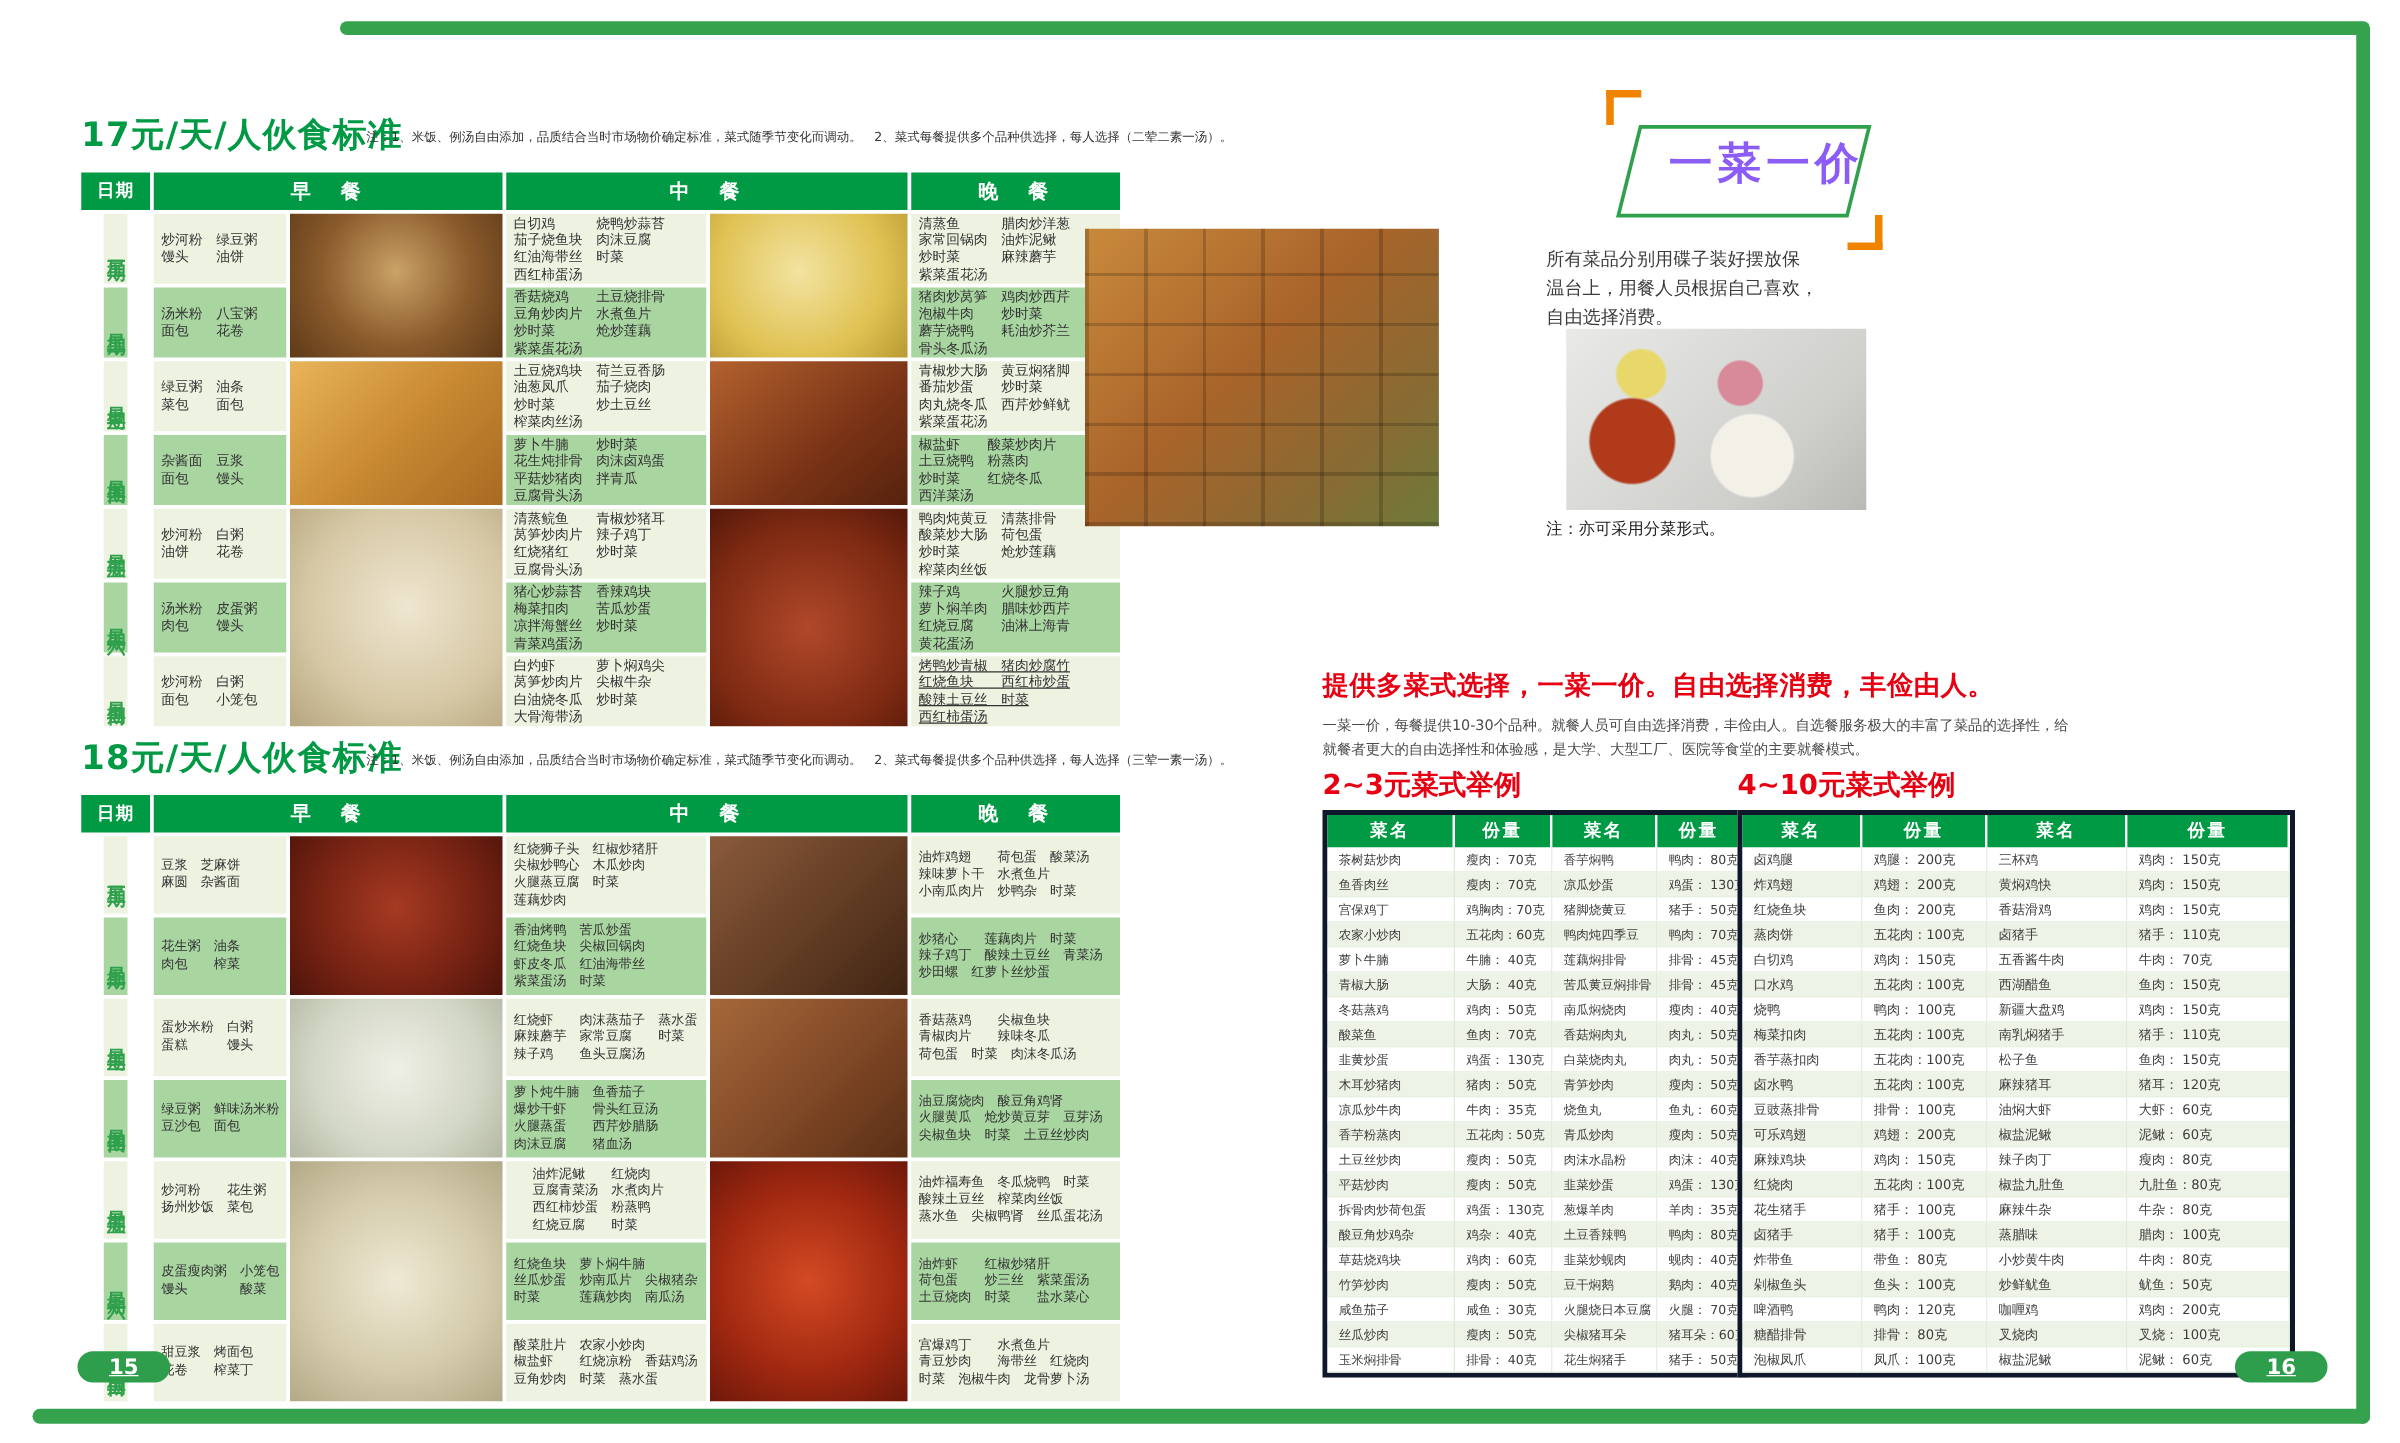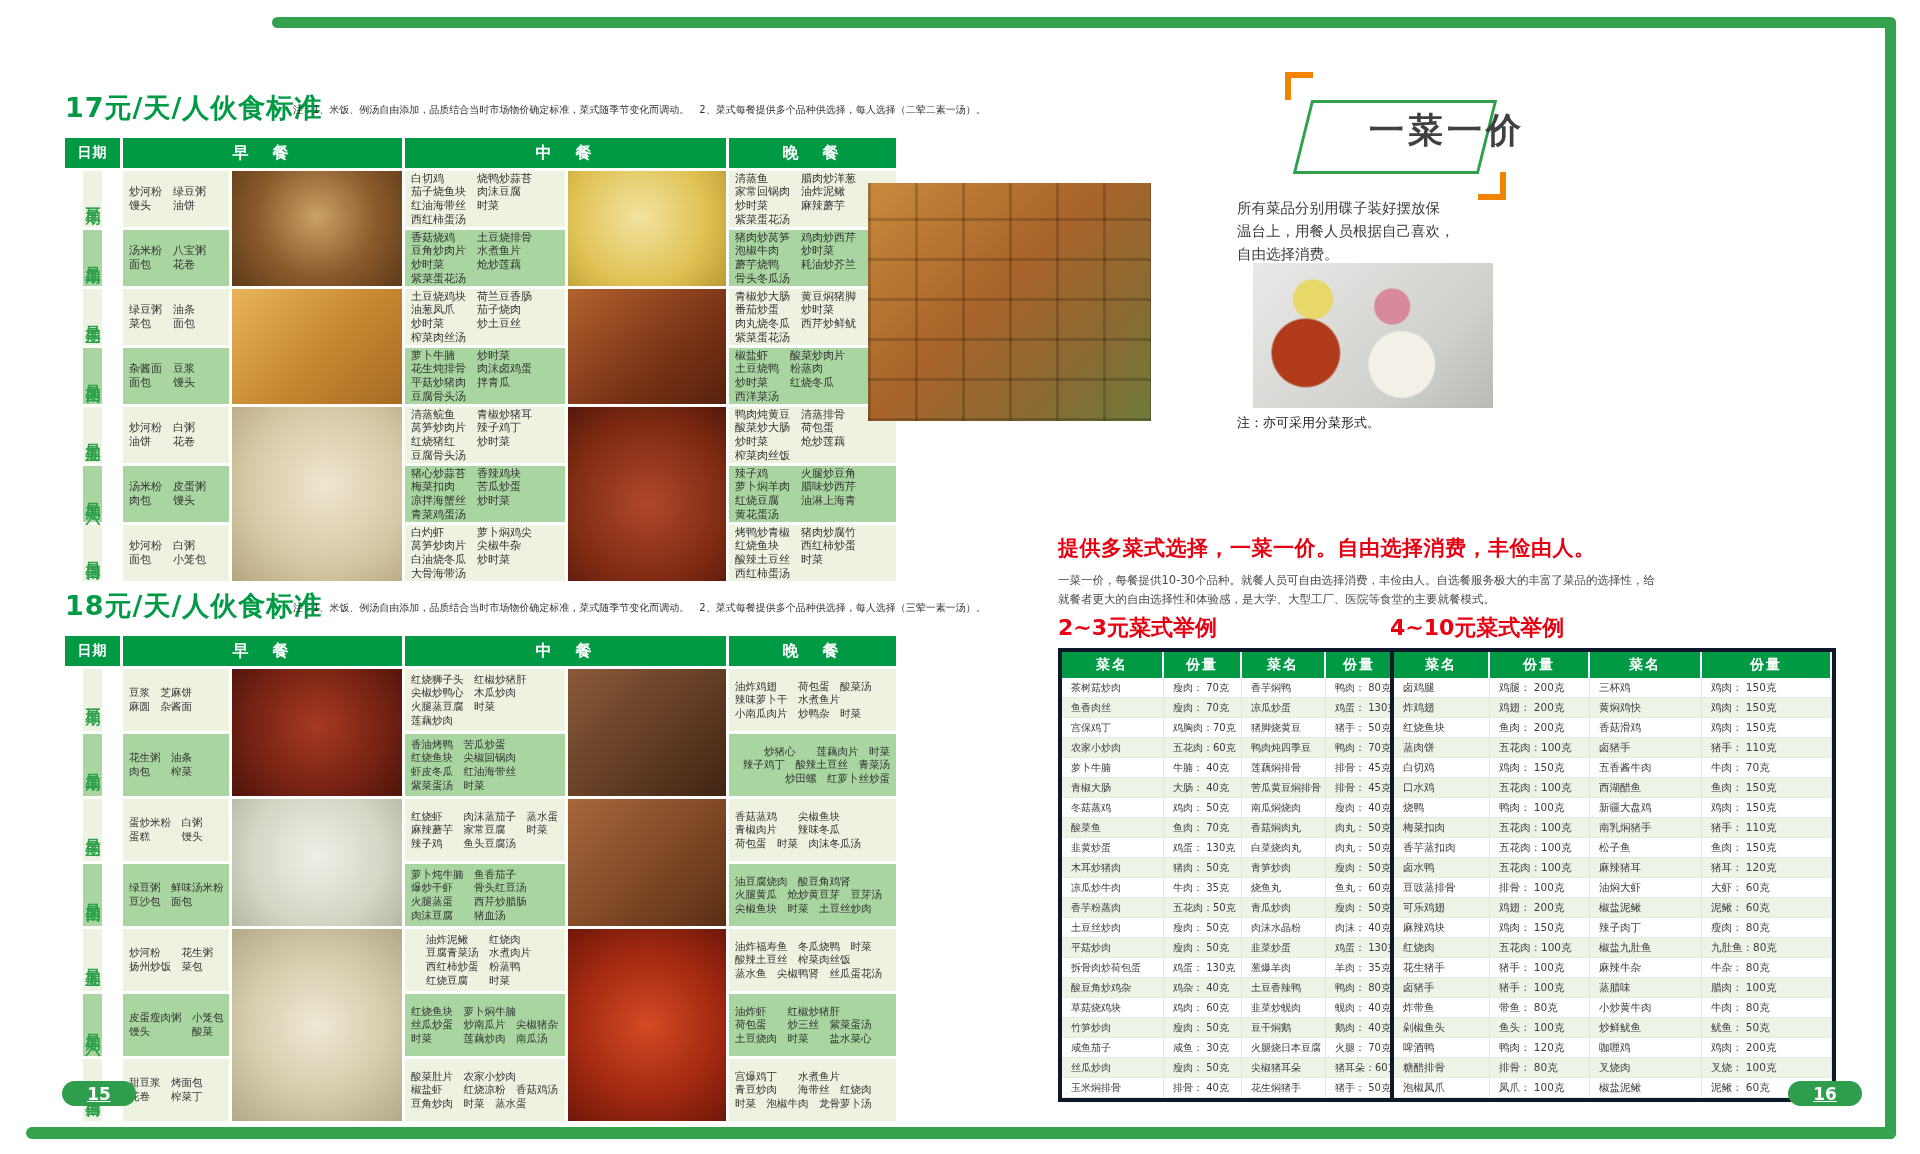--- a/index.html
+++ b/index.html
@@ -63,23 +63,23 @@
   .tray-photo { position:absolute; left:1253px; top:263px; width:240px; height:145px;
     background:
       radial-gradient(circle at 22% 62%, #b03a1a 0 16%, rgba(0,0,0,0) 17%),
       radial-gradient(circle at 62% 70%, #f3f0e8 0 18%, rgba(0,0,0,0) 19%),
       radial-gradient(circle at 58% 30%, #d98a9a 0 10%, rgba(0,0,0,0) 11%),
       radial-gradient(circle at 25% 25%, #e8d86a 0 9%, rgba(0,0,0,0) 10%),
       linear-gradient(135deg,#e9e9e7 0%, #cfd0cc 70%, #b9bab6 100%); }
 
   .brand-box { position:absolute; left:1302px; top:100px; width:186px; height:74px;
     border:3px solid #2fa14c; transform:skewX(-14deg); }
-  .brand-text { position:absolute; left:1354px; top:100px; width:186px; height:60px;
+  .brand-text { position:absolute; left:1320px; top:100px; width:186px; height:60px;
     display:flex; align-items:center; justify-content:center;
-    color:#404040; font-size:35px; font-weight:bold; letter-spacing:4px; }
+    color:#8b5cf6; font-size:35px; font-weight:bold; letter-spacing:4px; }
   .bracket { position:absolute; width:28px; height:28px; }
   .bracket.tl { left:1285px; top:72px; border-left:6px solid #f08300; border-top:6px solid #f08300; }
   .bracket.br { left:1478px; top:172px; border-right:6px solid #f08300; border-bottom:6px solid #f08300; }
 
   .intro { position:absolute; left:1237px; top:197px; font-size:14.5px; line-height:23px; color:#3c3c3c; }
   .photo-note { position:absolute; left:1237px; top:414px; font-size:13px; color:#222; font-weight:500; }
 
   .headline { position:absolute; left:1058px; top:534px; font-size:21px; font-weight:bold; color:#e60012; letter-spacing:.5px; }
   .para { position:absolute; left:1058px; top:571px; width:600px; font-size:11.5px; line-height:19px; color:#4a4a4a; }
   .sub-heading { position:absolute; top:613px; font-size:22px; font-weight:bold; color:#e60012; }
@@ -221,21 +221,21 @@
       <div class="cell menu light" style="grid-area: 8 / 2;">
         <div class="line">炒河粉　白粥</div>
         <div class="line">面包　　小笼包</div>
       </div>
       <div class="cell menu light" style="grid-area: 8 / 4;">
         <div class="line">白灼虾　　　萝卜焖鸡尖</div>
         <div class="line">莴笋炒肉片　尖椒牛杂</div>
         <div class="line">白油烧冬瓜　炒时菜</div>
         <div class="line">大骨海带汤</div>
       </div>
-      <div class="cell menu light" style="grid-area: 8 / 6;">
+      <div class="cell menu light" style="grid-area: 8 / 6; text-decoration: underline;">
         <div class="line">烤鸭炒青椒　猪肉炒腐竹</div>
         <div class="line">红烧鱼块　　西红柿炒蛋</div>
         <div class="line">酸辣土豆丝　时菜</div>
         <div class="line">西红柿蛋汤</div>
       </div>
       <div class="photo ph-noodles" style="grid-area: 2 / 3 / span 2;"></div>
       <div class="photo ph-youtiao" style="grid-area: 4 / 3 / span 2;"></div>
       <div class="photo ph-baozi" style="grid-area: 6 / 3 / span 3;"></div>
       <div class="photo ph-chicken" style="grid-area: 2 / 5 / span 2;"></div>
       <div class="photo ph-pigear" style="grid-area: 4 / 5 / span 2;"></div>
@@ -270,21 +270,21 @@
       <div class="cell menu green" style="grid-area: 3 / 2;">
         <div class="line">花生粥　油条</div>
         <div class="line">肉包　　榨菜</div>
       </div>
       <div class="cell menu green" style="grid-area: 3 / 4;">
         <div class="line">香油烤鸭　苦瓜炒蛋</div>
         <div class="line">红烧鱼块　尖椒回锅肉</div>
         <div class="line">虾皮冬瓜　红油海带丝</div>
         <div class="line">紫菜蛋汤　时菜</div>
       </div>
-      <div class="cell menu green" style="grid-area: 3 / 6; align-items: flex-end;">
+      <div class="cell menu green" style="grid-area: 3 / 6;">
         <div class="line">炒猪心　　莲藕肉片　时菜</div>
         <div class="line">辣子鸡丁　酸辣土豆丝　青菜汤</div>
         <div class="line">炒田螺　红萝卜丝炒蛋</div>
       </div>
       <div class="cell day light" style="grid-area: 4 / 1;">星期三</div>
       <div class="cell menu light" style="grid-area: 4 / 2;">
         <div class="line">蛋炒米粉　白粥</div>
         <div class="line">蛋糕　　　馒头</div>
       </div>
       <div class="cell menu light" style="grid-area: 4 / 4;">

